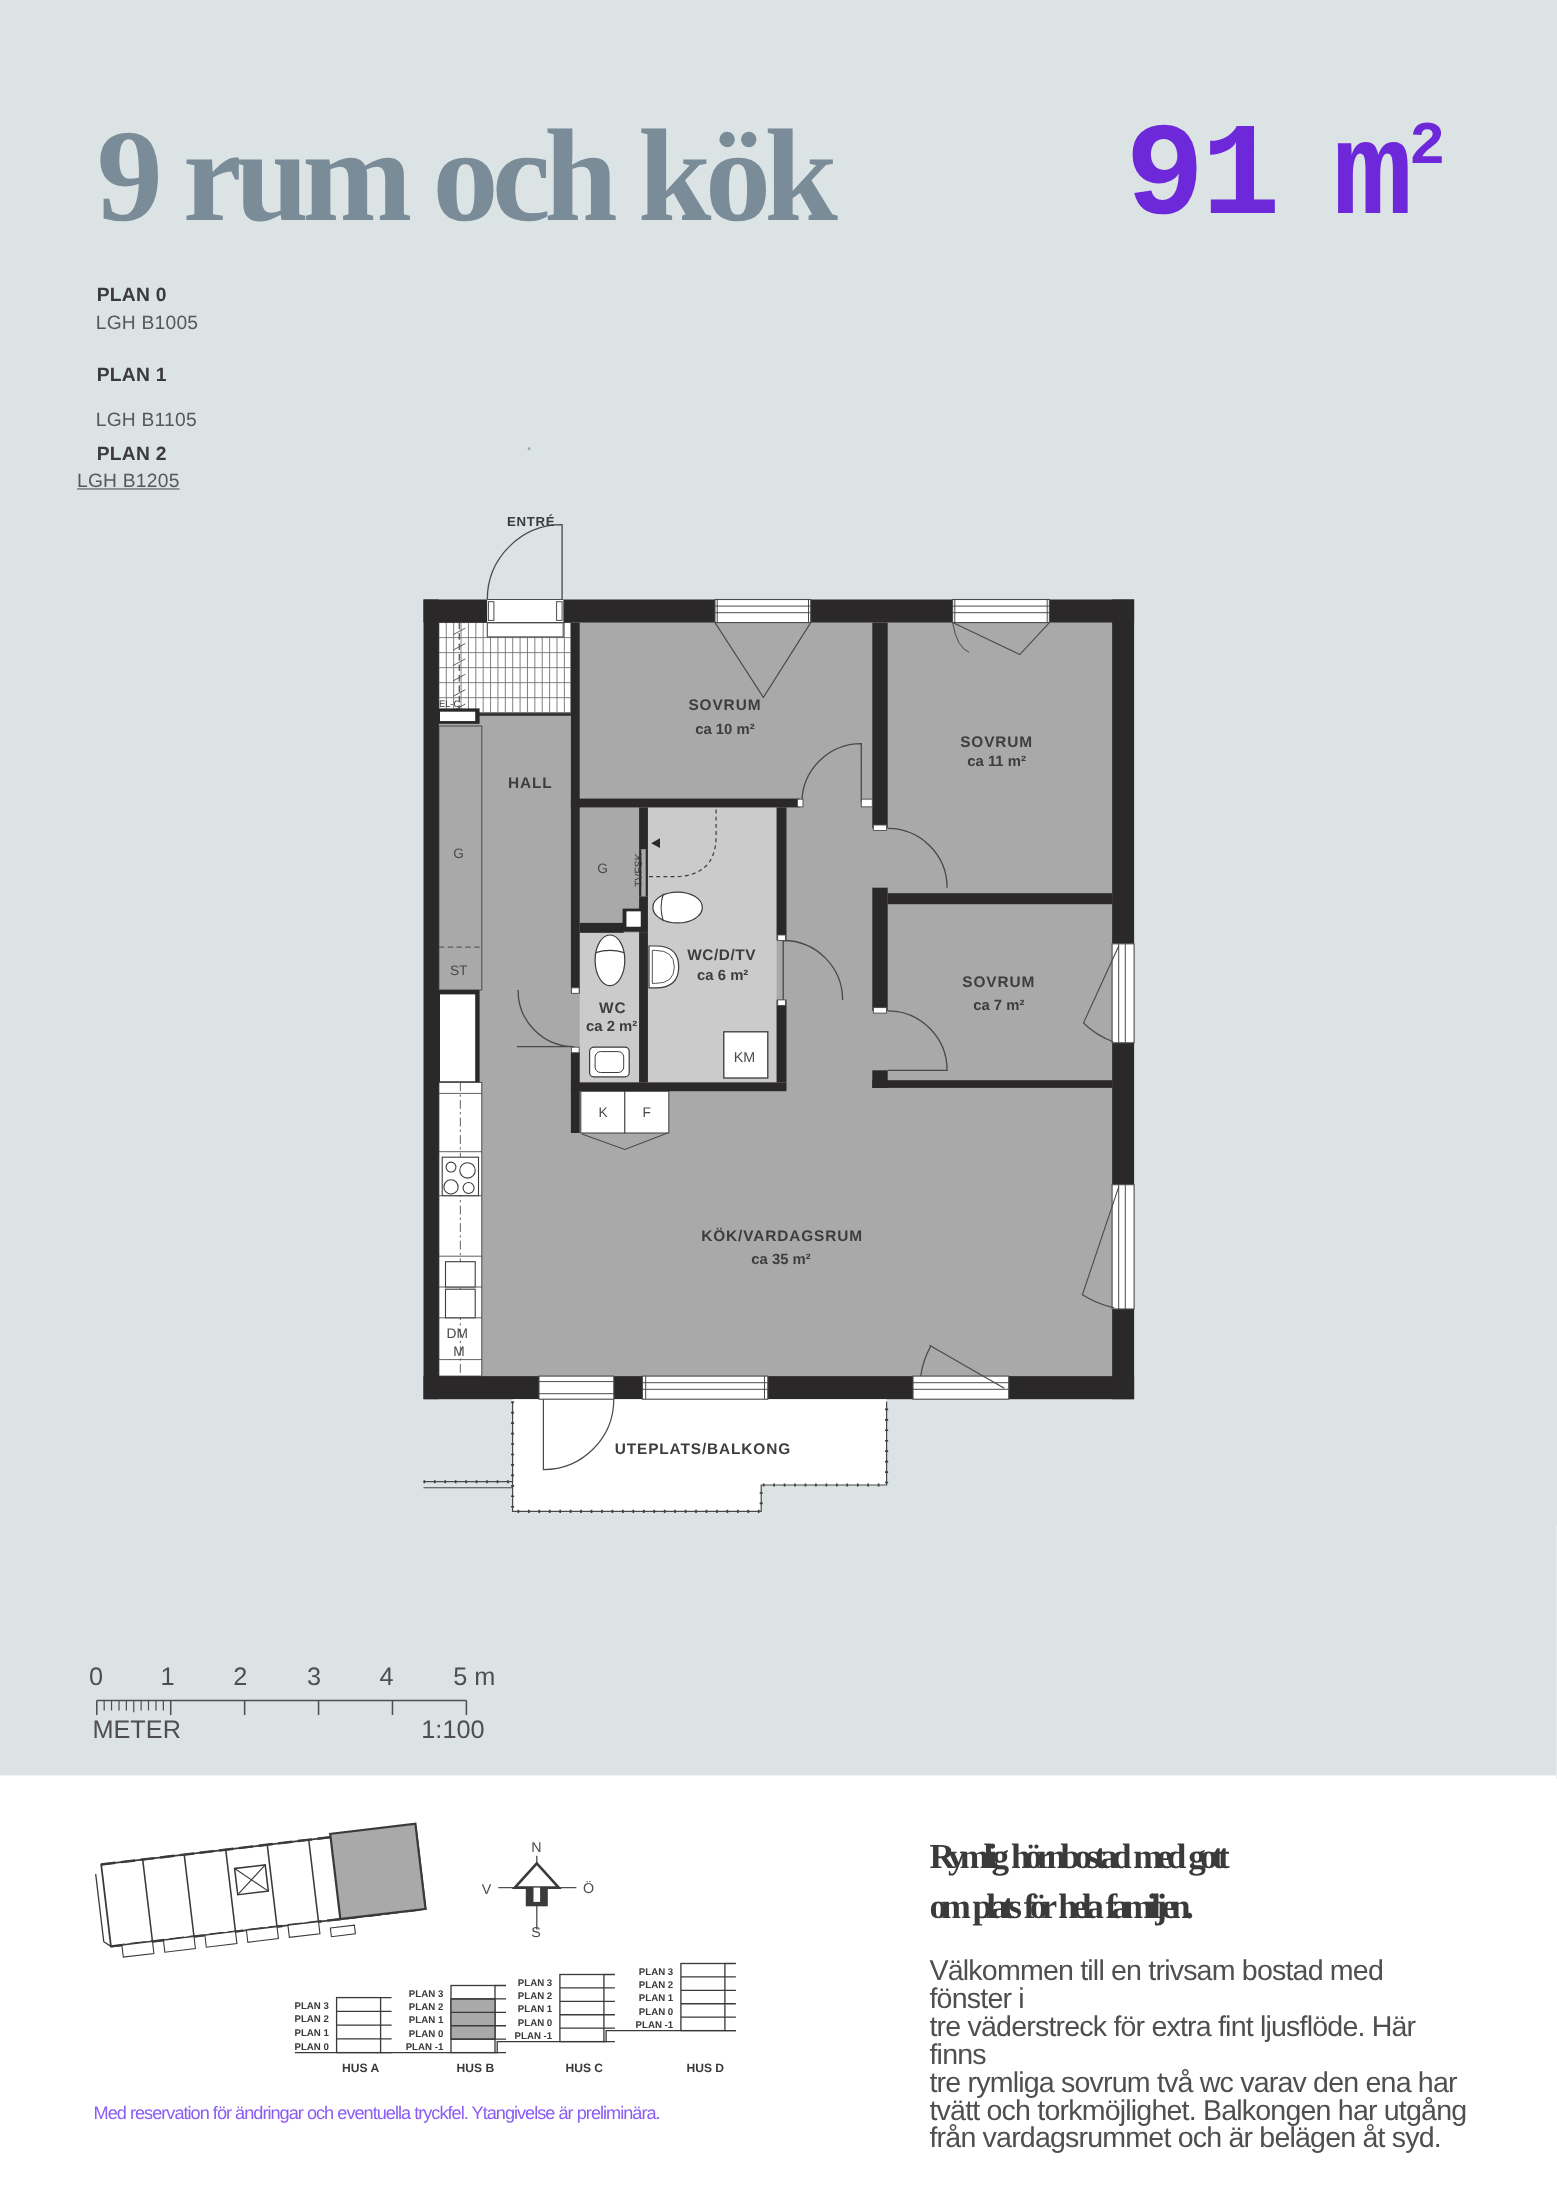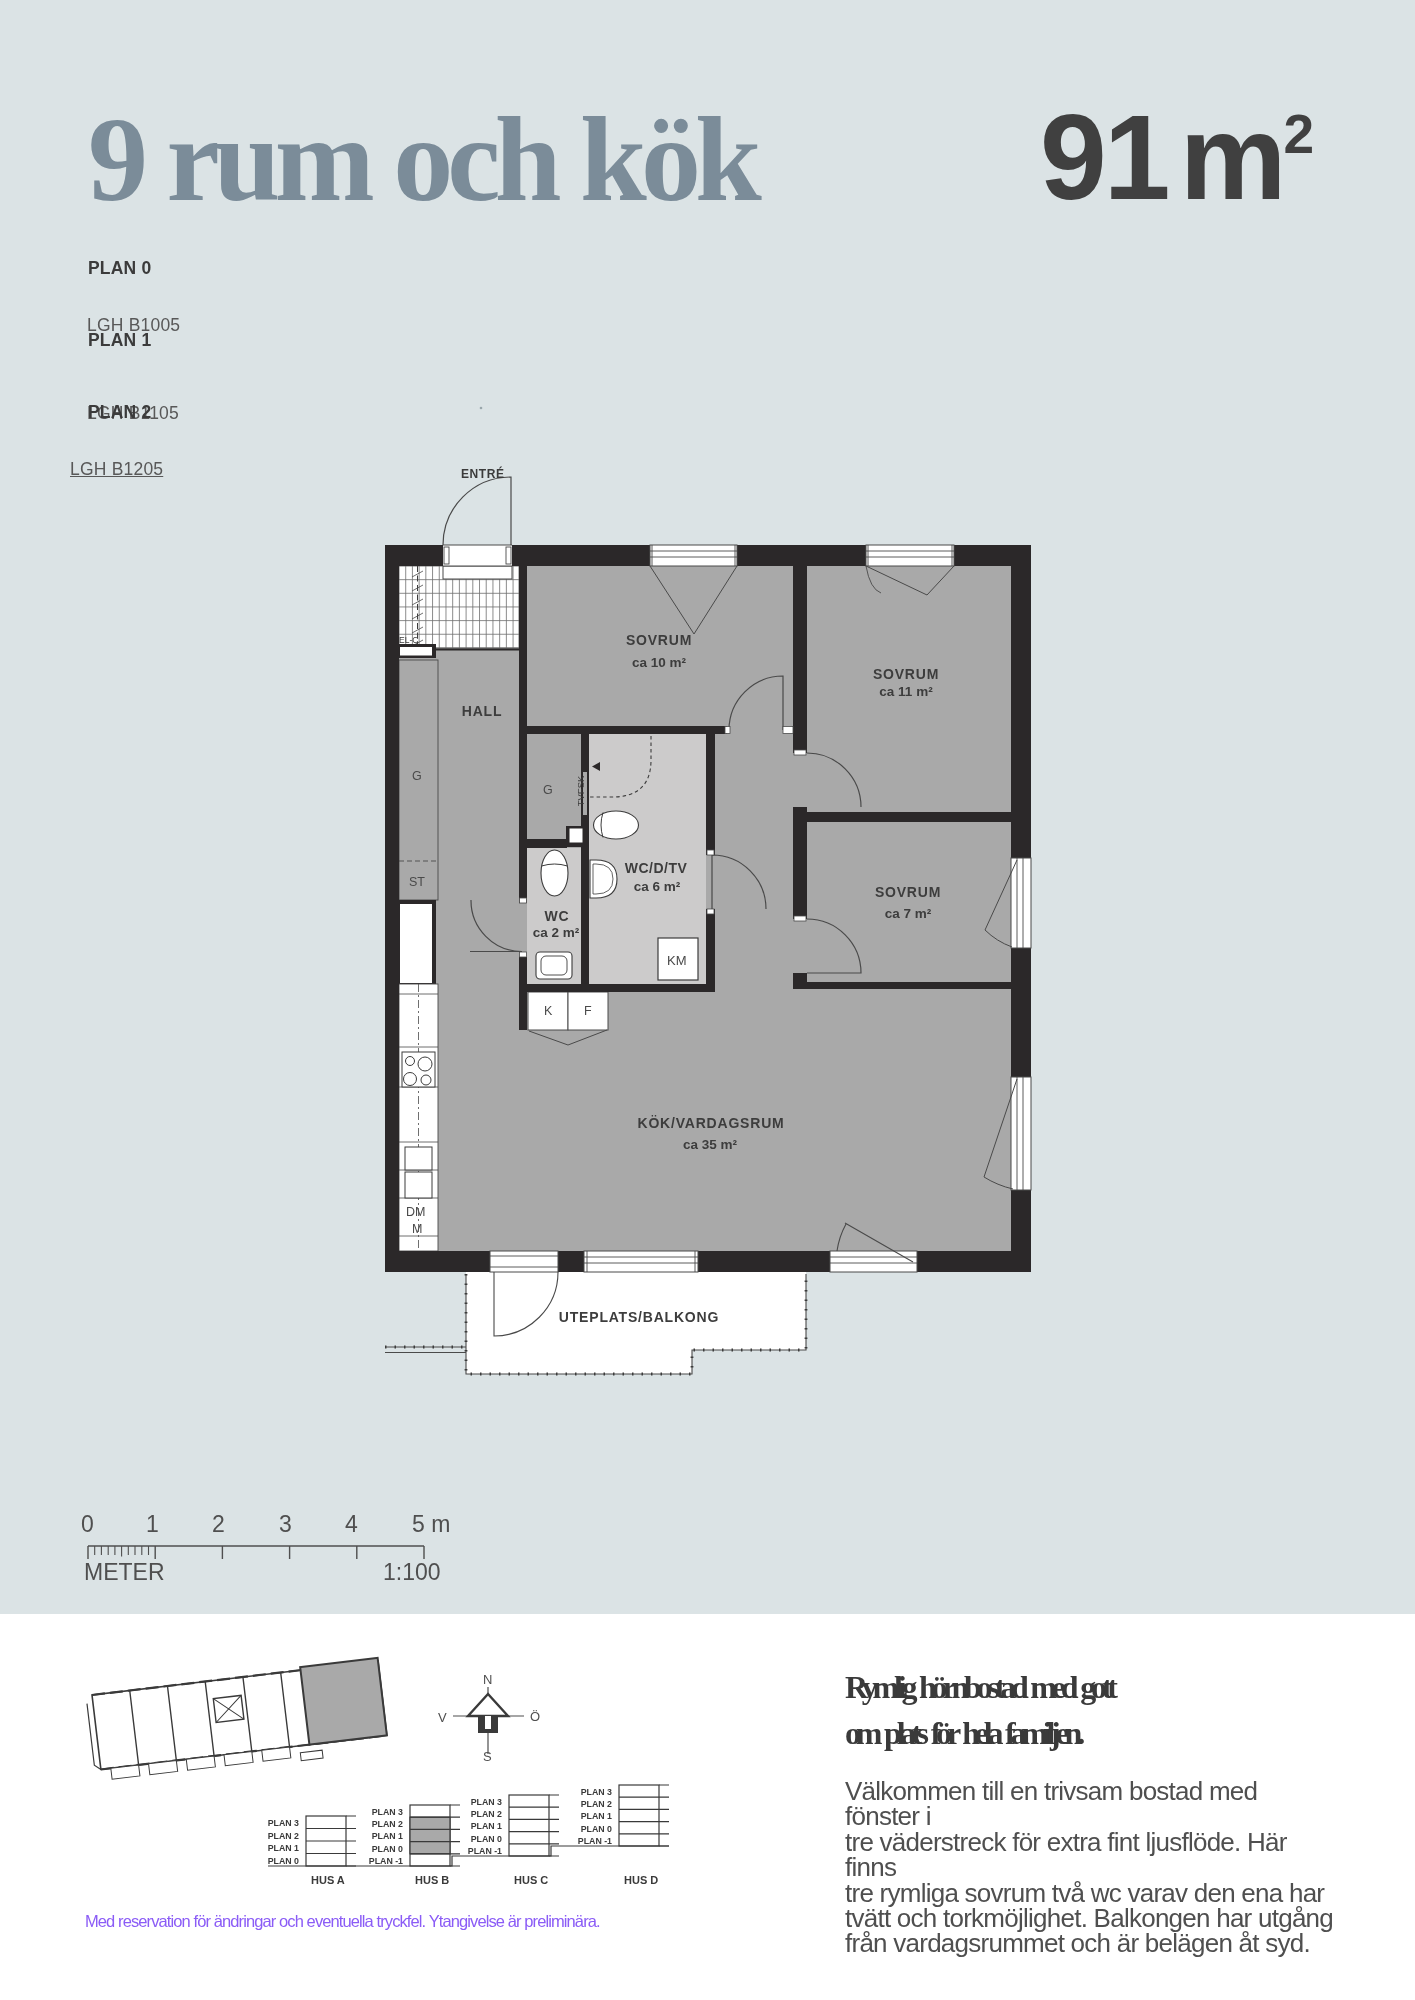--- a/index.html
+++ b/index.html
@@ -2,24 +2,24 @@
 <html><head>
 <meta charset="utf-8">
 <style>
   html,body{margin:0;padding:0;}
   body{width:1415px;height:2000px;position:relative;background:#ffffff;
        font-family:"Liberation Sans",sans-serif;overflow:hidden;}
   .abs{position:absolute;}
   #topbg{left:0;top:0;width:1415px;height:1614px;background:#dbe3e5;}
   #title{left:88px;top:100px;font-family:"Liberation Serif",serif;font-weight:bold;
          font-size:120px;line-height:120px;color:#7b8c99;letter-spacing:-5.8px;white-space:nowrap;}
-  #sqm{right:104px;top:74px;text-align:right;font-family:Liberation Sans, sans-serif;font-weight:bold;
-       font-size:120px;line-height:120px;color:#404040;letter-spacing:-3px;word-spacing:-18px;white-space:nowrap;}
+  #sqm{right:104px;top:74px;text-align:right;font-family:Liberation Mono, monospace;font-weight:bold;
+       font-size:120px;line-height:120px;color:#6d28d9;letter-spacing:-3px;word-spacing:-18px;white-space:nowrap;}
   .planlbl{font-size:17.5px;font-weight:bold;color:#3b3b3b;letter-spacing:0.2px;}
-  .lghlbl{font-size:17.5px;color:#585858;letter-spacing:0.2px;margin-top:32px;}
+  .lghlbl{font-size:17.5px;color:#585858;letter-spacing:0.2px;}
   #head2{left:845px;top:1665px;width:520px;font-family:"Liberation Serif",serif;font-weight:bold;
          font-size:32px;line-height:45.5px;color:#3a3a3a;letter-spacing:-5.2px;word-spacing:4px;}
   #body2{left:845px;top:1779px;width:490px;font-size:26px;line-height:25.4px;color:#4f4f4f;letter-spacing:-0.75px;}
   #footer{left:85px;top:1912px;font-size:16.5px;color:#8b5cf6;letter-spacing:-0.9px;}
 </style>
 </head>
 <body>
 
 <div class="abs" id="topbg"></div>
 

